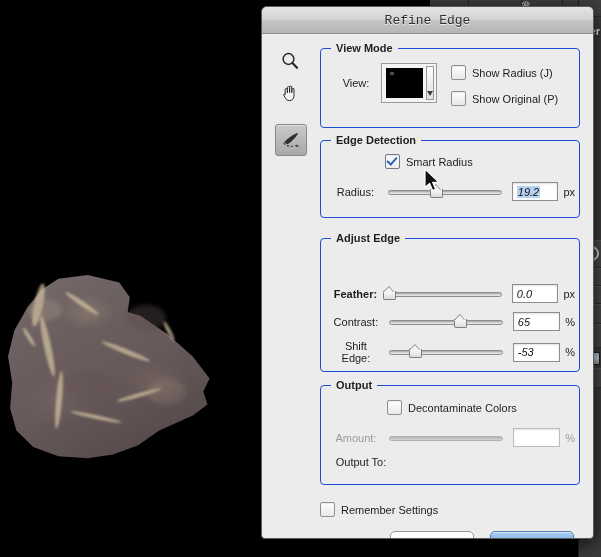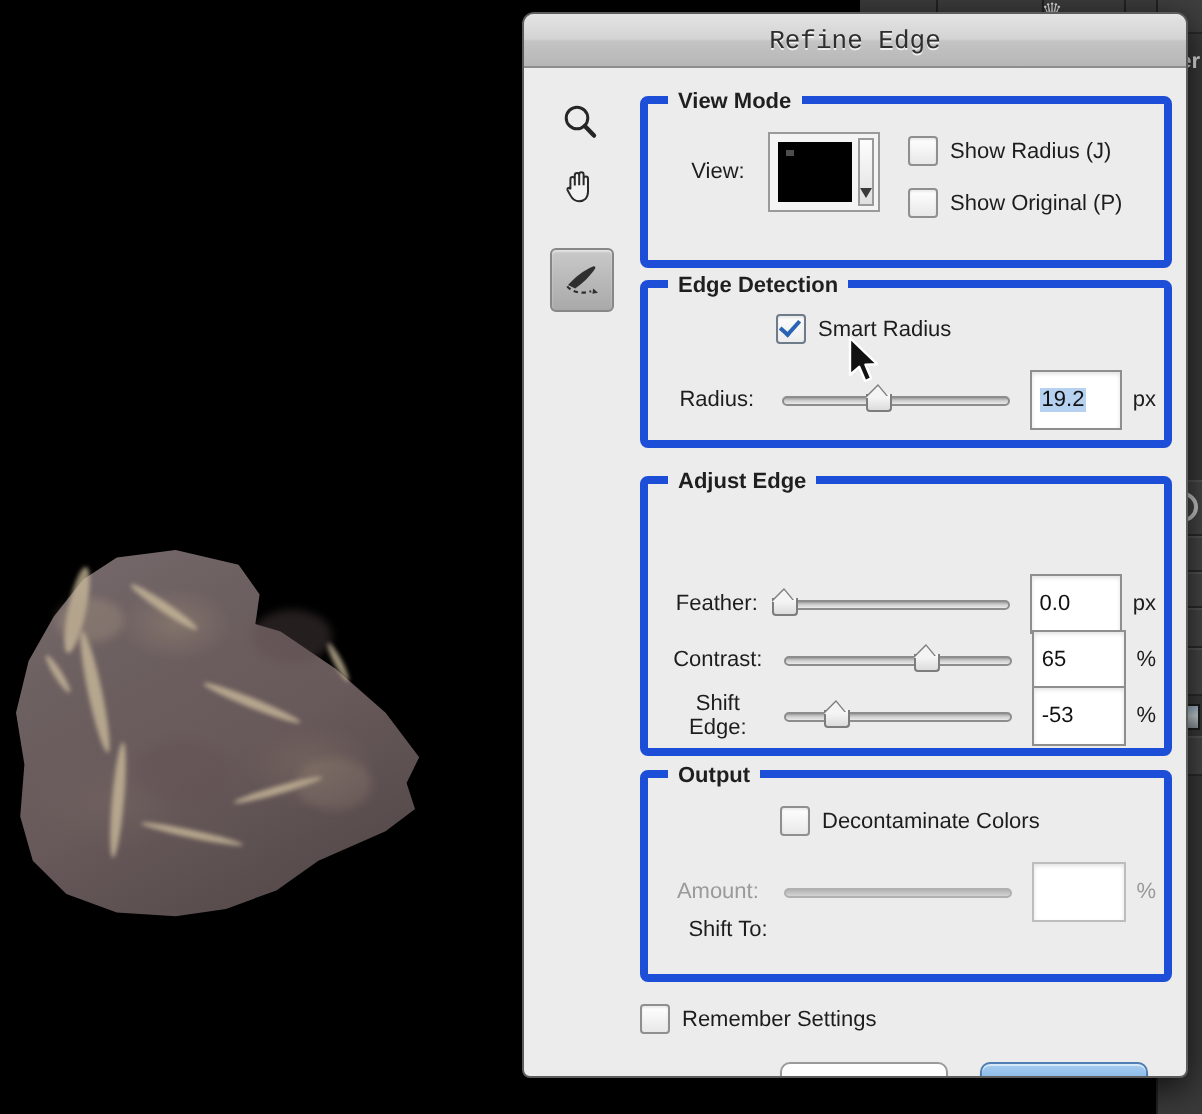--- a/index.html
+++ b/index.html
@@ -120,21 +120,21 @@
   .tool.selected{
     background:linear-gradient(180deg,#c9c9c9,#a9a9a9);
     border:1px solid #878787;
     box-shadow:inset 0 1px 1px rgba(255,255,255,.5);
   }
   .tool svg{display:block;}
 
   
   .group{
     position:absolute;
-    border:4px solid #1d4ed8;
+    border:1px solid #1d4ed8;
     border-radius:4px;
     background:transparent;
   }
   .group > .legend{
     position:absolute;top:-7px;left:10px;
     background:#ececec;padding:0 5px;
     font-size:11px;font-weight:bold;color:#1f1f1f;
     font-family:"Liberation Sans",sans-serif;
   }
 
@@ -192,28 +192,29 @@
   .slider .thumb:after{
     content:"";position:absolute;left:0px;top:-1px;
     width:0;height:0;border-left:6px solid transparent;
     border-right:5px solid transparent;border-bottom:6px solid #f4f4f4;
     filter:drop-shadow(0 -1px 0 #7d7d7d);
   }
 
   
   .field{
     box-sizing:border-box;
-    height:30px;
+    height:19px;
     border:1px solid #8e8e8e;
     background:#fff;
     box-shadow:inset 0 1px 2px rgba(0,0,0,.12);
     display:flex;align-items:center;
     padding:0 4px;
     font-size:11px;color:#111;
     font-family:"Liberation Sans",sans-serif;
+    font-style:italic;
   }
   .field .sel{
     background:#b6d2f0;color:#111;padding:0 1px;
   }
   .field.dim{background:#fff;border-color:#bdbdbd;}
   .unit{font-size:11px;color:#1d1d1d;margin-left:5px;}
   .unit.dim{color:#9a9a9a;}
 
   
   .viewthumb{
@@ -408,21 +409,21 @@
         </div>
         <span class="unit">px</span>
       </div>
     </div>
 
     <div class="group" style="left:58px;top:204px;width:258px;height:132px;">
       <span class="legend">Adjust Edge</span>
 
 
       <div class="row" style="position:absolute;left:10px;top:45px;width:244px;">
-        <span class="lbl" style="width:56px;margin-right:8px;">Feather:</span>
+        <span class="lbl" style="width:56px;margin-right:8px;font-weight:bold;">Feather:</span>
         <div class="slider" style="width:114px;">
           <div class="track"></div>
           <div class="thumb" style="left:1%;"></div>
         </div>
         <div class="field" style="width:52px;margin-left:10px;">
           <span>0.0</span>
         </div>
         <span class="unit">px</span>
       </div>
 
@@ -464,21 +465,21 @@
         <div class="slider dim" style="width:114px;">
           <div class="track"></div>
         </div>
         <div class="field dim" style="width:52px;margin-left:10px;">
           <span></span>
         </div>
         <span class="unit dim">%</span>
       </div>
 
       <div class="row" style="position:absolute;left:10px;top:70px;width:244px;">
-        <span class="lbl" style="width:60px;margin-right:8px;">Shift To:</span>
+        <span class="lbl" style="width:60px;margin-right:8px;">Output To:</span>
       </div>
     </div>
 
     <div class="row" style="position:absolute;left:58px;top:468px;">
       <span class="cb"></span>
       <span class="cb-label">Remember Settings</span>
     </div>
 
     <div class="btn plain" style="position:absolute;left:128px;top:497px;width:84px;">
       <span>Cancel</span>

